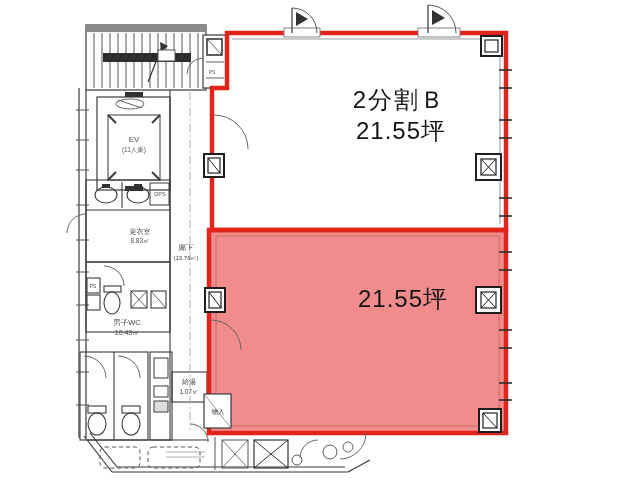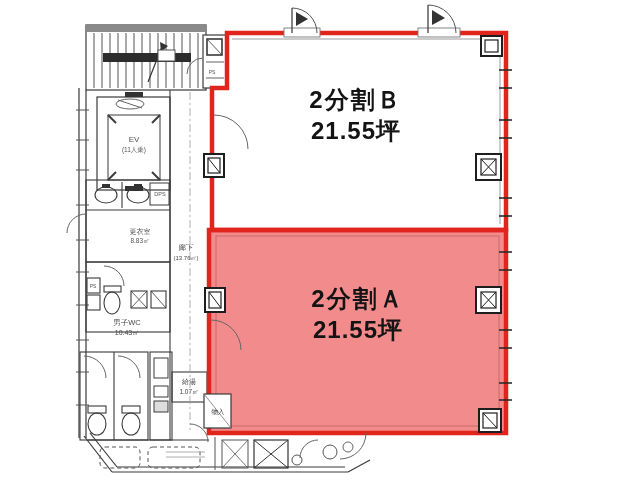--- a/index.html
+++ b/index.html
@@ -2,23 +2,23 @@
 <html><head>
 <meta charset="utf-8">
 <style>
   html,body{margin:0;padding:0;background:#ffffff;}
   .stage{
     position:relative;width:640px;height:480px;background:#ffffff;overflow:hidden;
     font-family:"Liberation Sans",sans-serif;
   }
   .stage svg{position:absolute;left:0;top:0;}
   .unit-label{
-    position:absolute;width:180px;text-align:center;color:#141414;
+    position:absolute;width:180px;text-align:right;color:#141414;
     font-family:"Liberation Sans",sans-serif;
-    font-size:24px;line-height:31px;letter-spacing:2px;font-weight:700;
+    font-size:24px;line-height:31px;letter-spacing:2px;font-weight:400;
   }
   .unit-label .line2{letter-spacing:1px;}
   #label-b{left:266px;top:84px;}
   #label-a{left:268px;top:283px;}
 </style>
 </head>
 <body>
 
 <div class="stage">
 
@@ -260,17 +260,16 @@
     <line x1="166" y1="452" x2="205" y2="452" stroke="#9a9a9a" stroke-width="0.8"></line>
     <line x1="166" y1="457" x2="205" y2="457" stroke="#9a9a9a" stroke-width="0.8"></line>
   </g>
 </svg>
 
 <div class="unit-label" id="label-b">
   <div class="line1">2分割Ｂ</div>
   <div class="line2">21.55坪</div>
 </div>
 <div class="unit-label" id="label-a">
-  <div class="line1">2分割Ａ</div>
   <div class="line2">21.55坪</div>
 </div>
 
 </div>
 
 </body></html>

